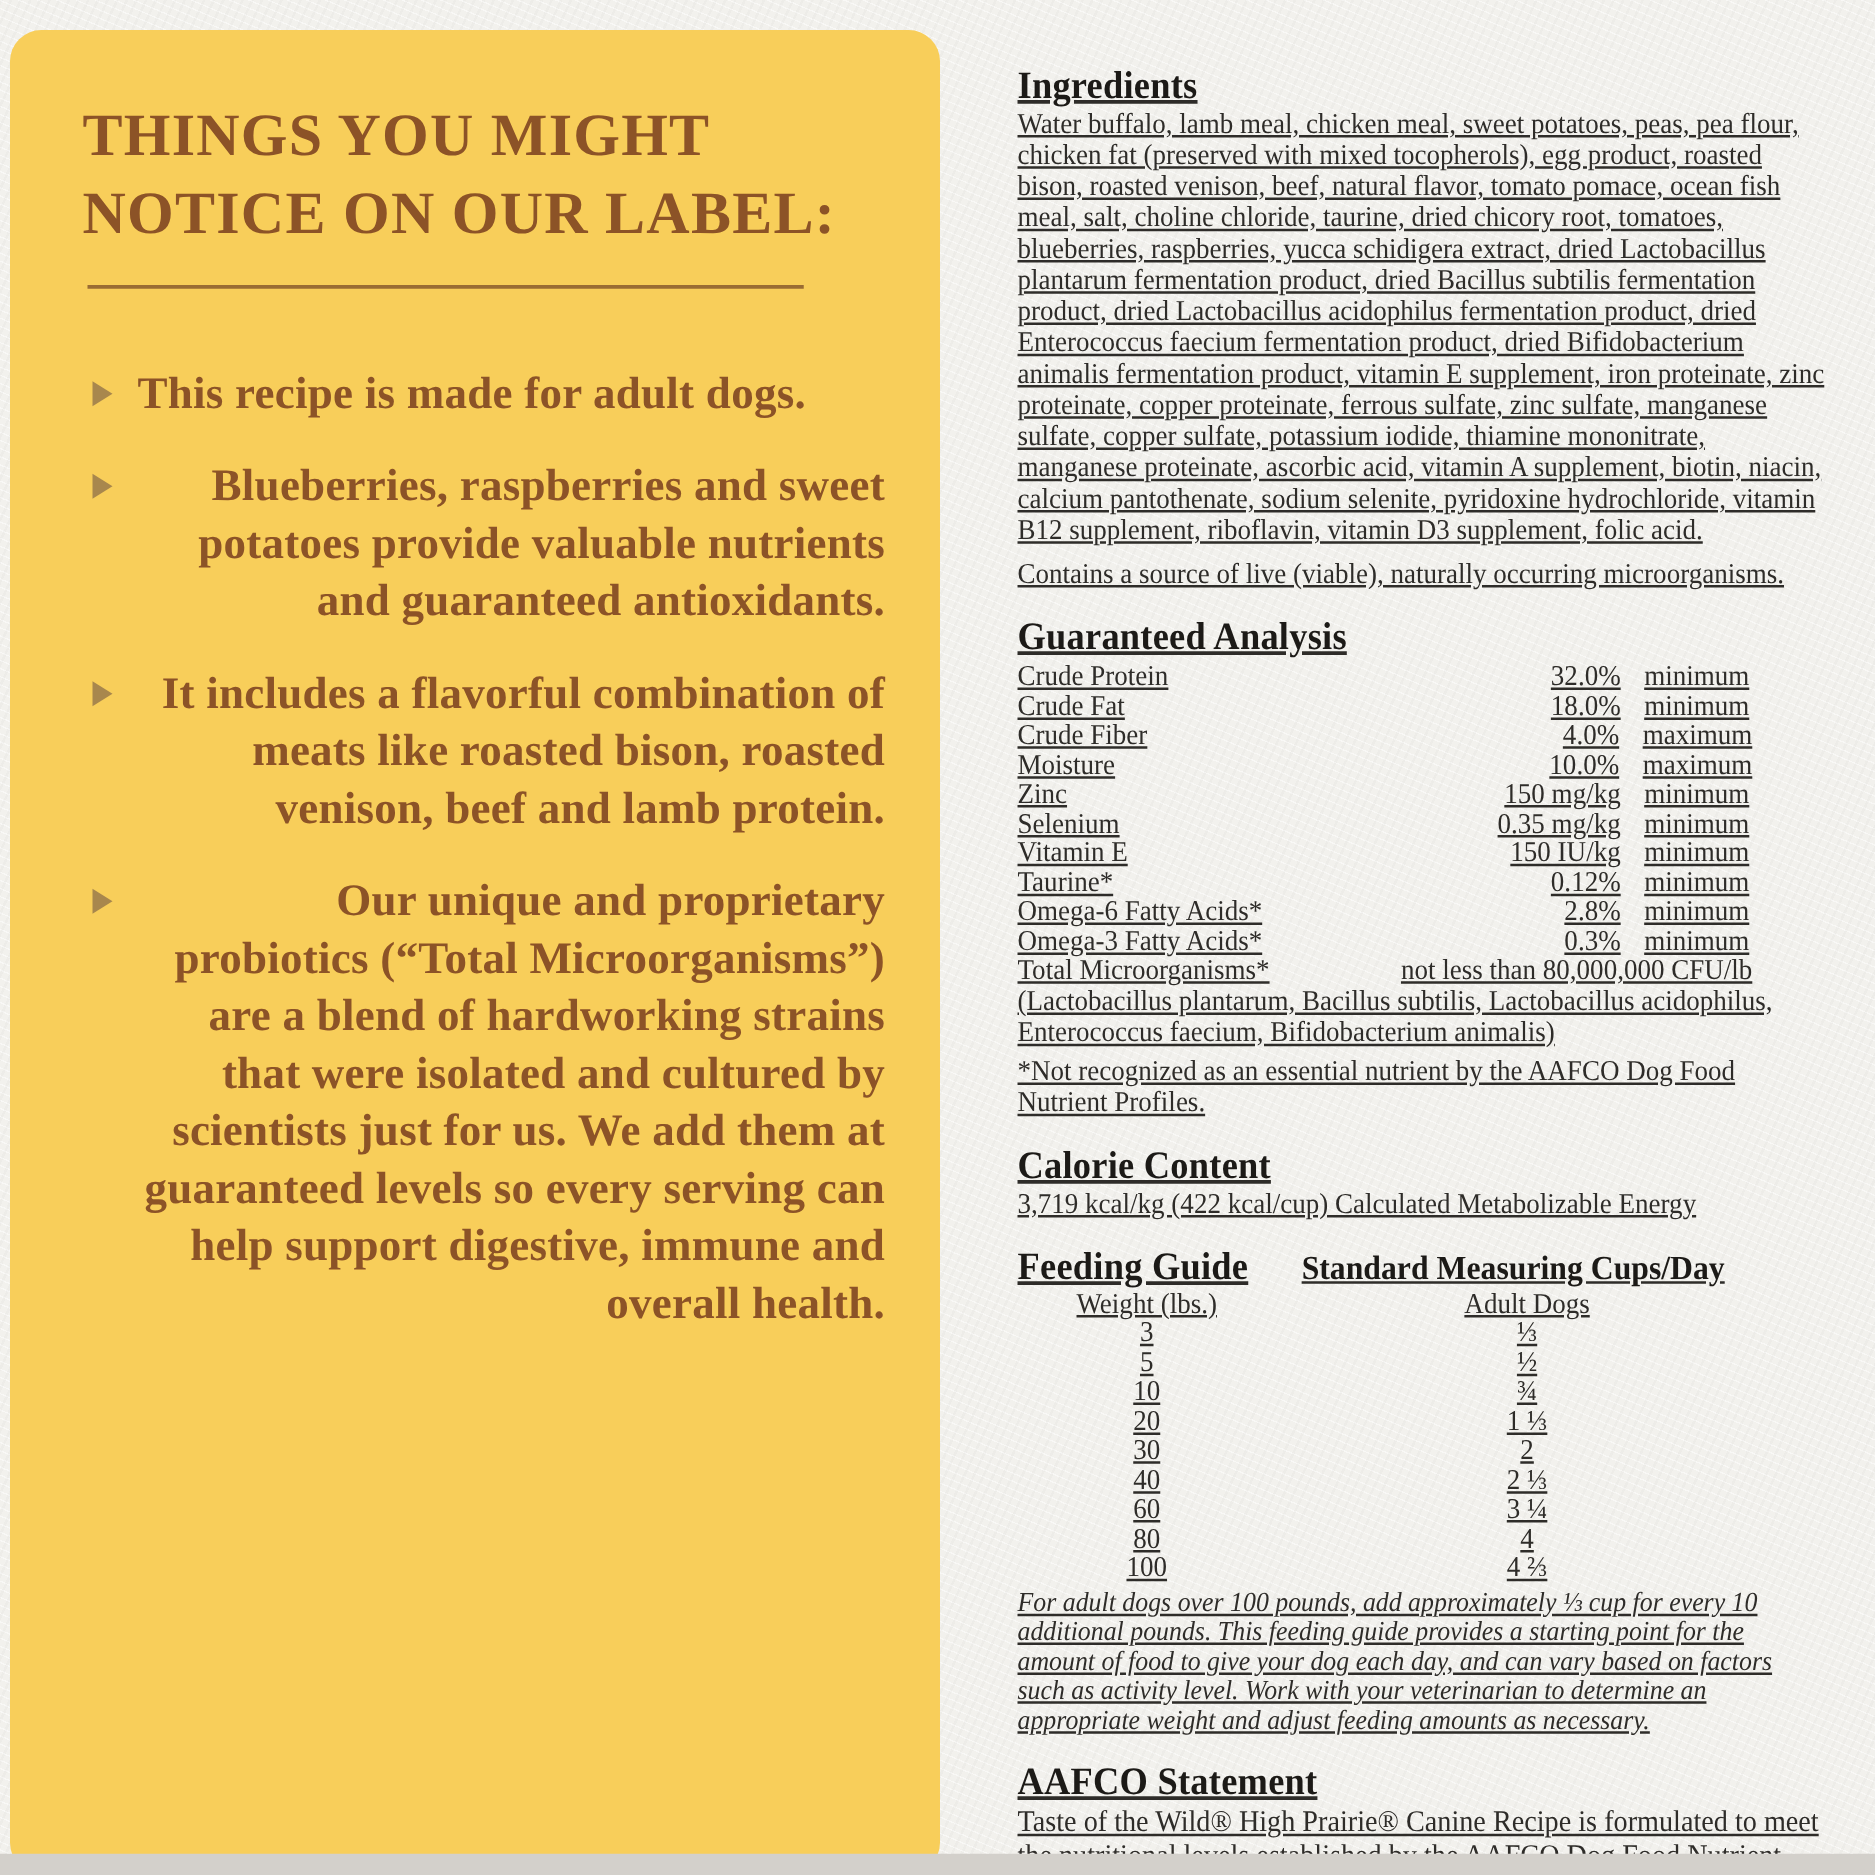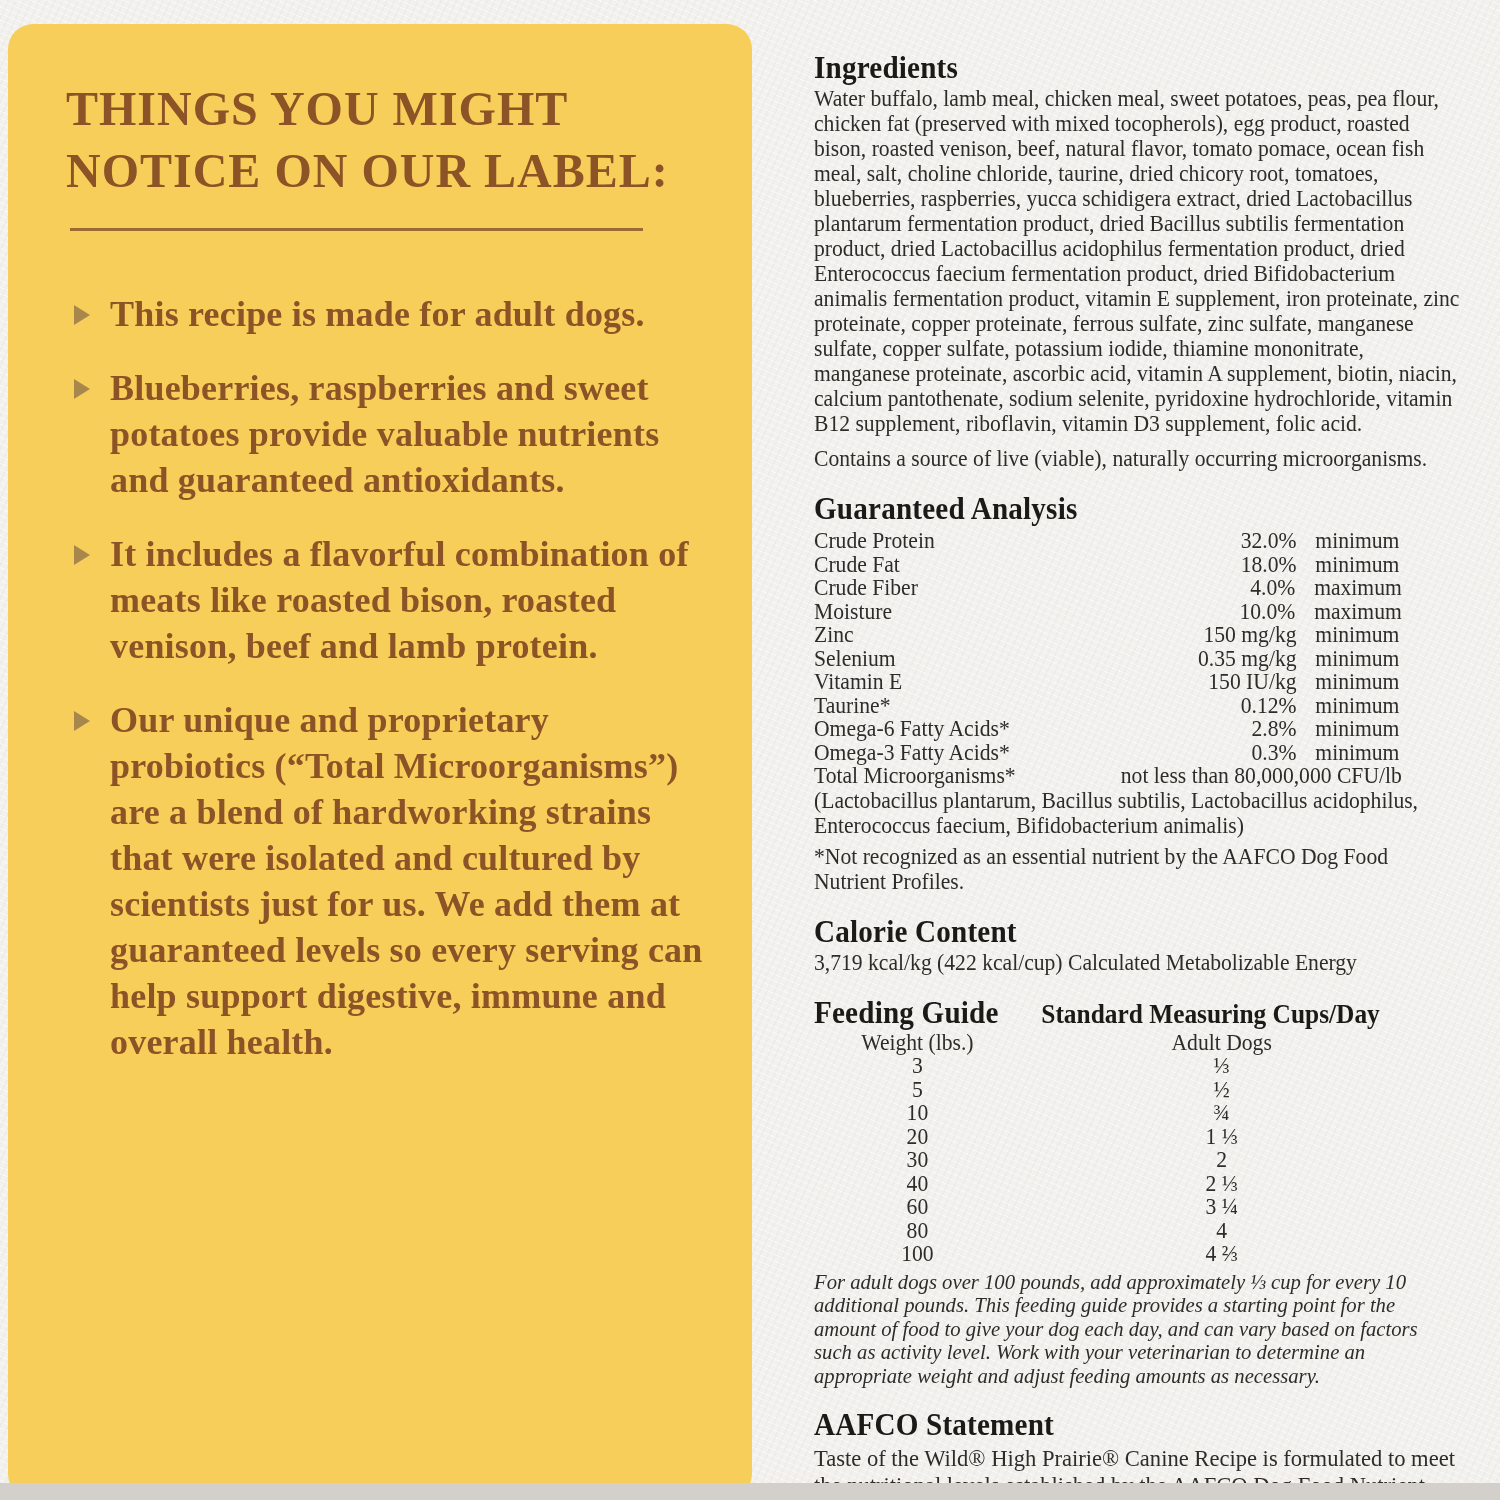--- a/index.html
+++ b/index.html
@@ -16,28 +16,28 @@
       repeating-linear-gradient(23deg, rgba(255,255,255,0.5) 0 1px, transparent 1px 6px);
   }
   .bottom-strip{position:absolute; left:0; right:0; bottom:0; height:17px; background:var(--bottom-strip); z-index:3;}
 
   
   .left-panel{position:absolute; left:8px; top:24px; width:744px; height:1475px;
     background:var(--left-bg); z-index:2; padding:54px 44px 0 58px; color:var(--left-text);border-radius:25px;}
   .lp-title{font-size:48px; font-weight:700; line-height:62px; letter-spacing:1px;}
   .lp-divider{height:3px; background:var(--divider); width:573px; margin:26px 0 0 4px; border:none;}
   .lp-bullets{list-style:none; margin-top:60px;}
-  .lp-bullets li{display:flex; margin-bottom:28px;}
+  .lp-bullets li{display:flex; margin-bottom:28px;text-align:right;}
   .arrow-icon{flex:0 0 auto; width:0; height:0; margin:14px 20px 0 8px;
     border-left:16px solid var(--arrow); border-top:10px solid transparent; border-bottom:10px solid transparent;}
   .lp-bullet-text{font-size:36px; font-weight:700; line-height:46px; letter-spacing:0.2px;}
 
   
   .right-panel{position:absolute; left:752px; top:0; width:748px; height:1483px; z-index:1;
-    padding:50px 40px 0 62px; color:var(--body-ink);}
+    padding:50px 40px 0 62px; color:var(--body-ink);text-decoration:underline;}
   .rp-inner{width:106.4%; transform:scaleX(0.94); transform-origin:left top;}
   .rp-h{font-size:31px; font-weight:700; color:var(--ink); letter-spacing:0.2px;}
   .rp-body{font-size:23px; line-height:25px;}
   .mt-note{margin-top:10px;}
   .section{margin-top:20px;}
 
   .ga-table{margin-top:2px;}
   .ga-row{display:flex; font-size:23px; line-height:23.5px; padding-right:62px;}
   .ga-name{flex:1 1 auto;}
   .ga-value{flex:0 0 auto; min-width:170px; text-align:right; white-space:nowrap;}

